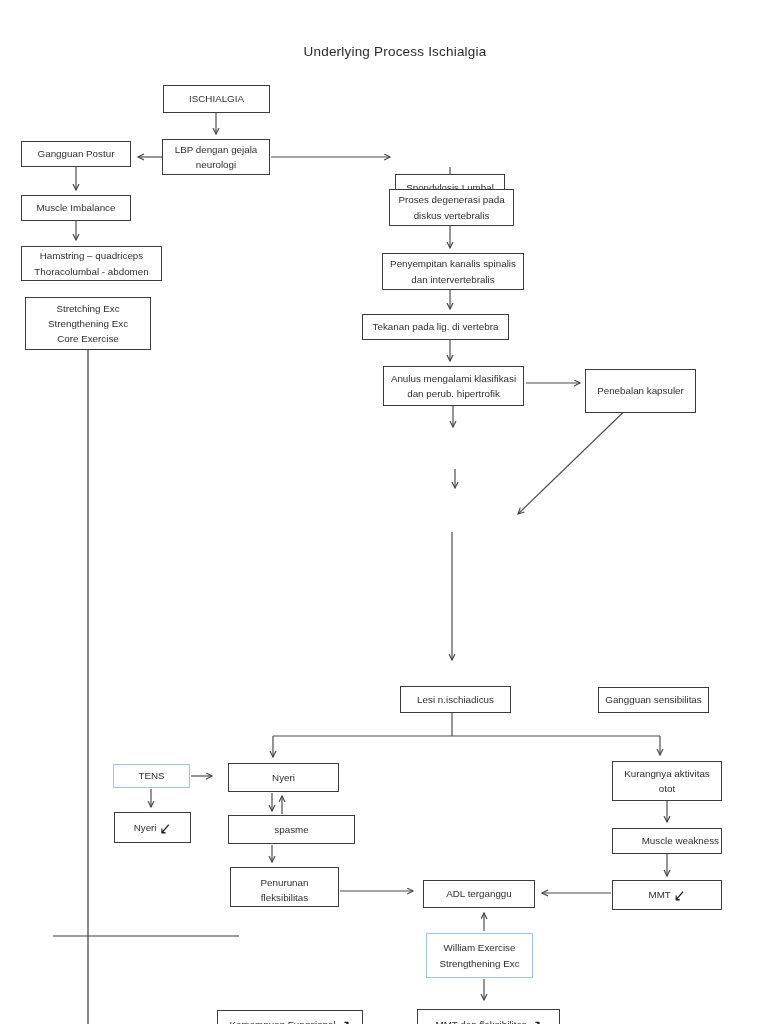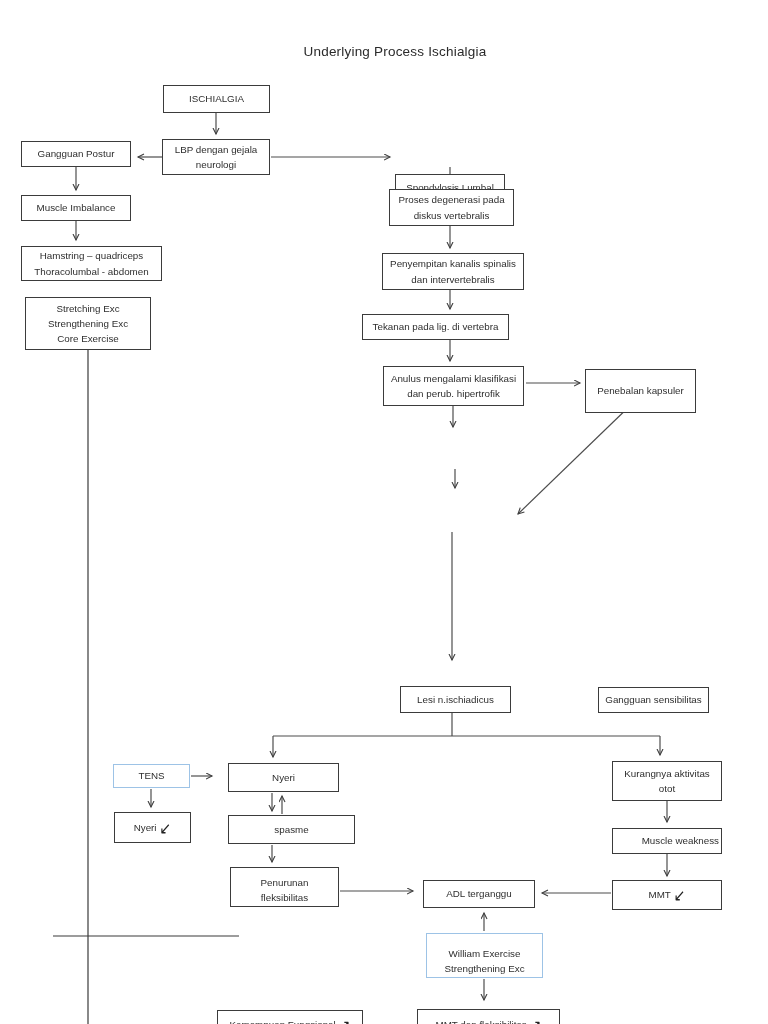--- a/index.html
+++ b/index.html
@@ -176,21 +176,21 @@
 
   <div class="box" style="left:612px;top:828px;width:110px;height:26px;justify-content:flex-end;">
     <span>Muscle weakness</span>
   </div>
 
   <div class="box row" style="left:612px;top:880px;width:110px;height:30px;">
     <span>MMT</span>
     <span class="diag">↙</span>
   </div>
 
-  <div class="box accent" style="left:426px;top:933px;width:117px;height:45px;align-items:flex-end;">
+  <div class="box accent" style="left:426px;top:933px;width:107px;height:45px;">
     <span>William Exercise
 Strengthening Exc</span>
   </div>
 
   <div class="box row" style="left:217px;top:1010px;width:146px;height:30px;">
     <span>Kemampuan Fungsional</span>
     <span class="diag">↗</span>
   </div>
 
   <div class="box row" style="left:417px;top:1009px;width:143px;height:31px;">

